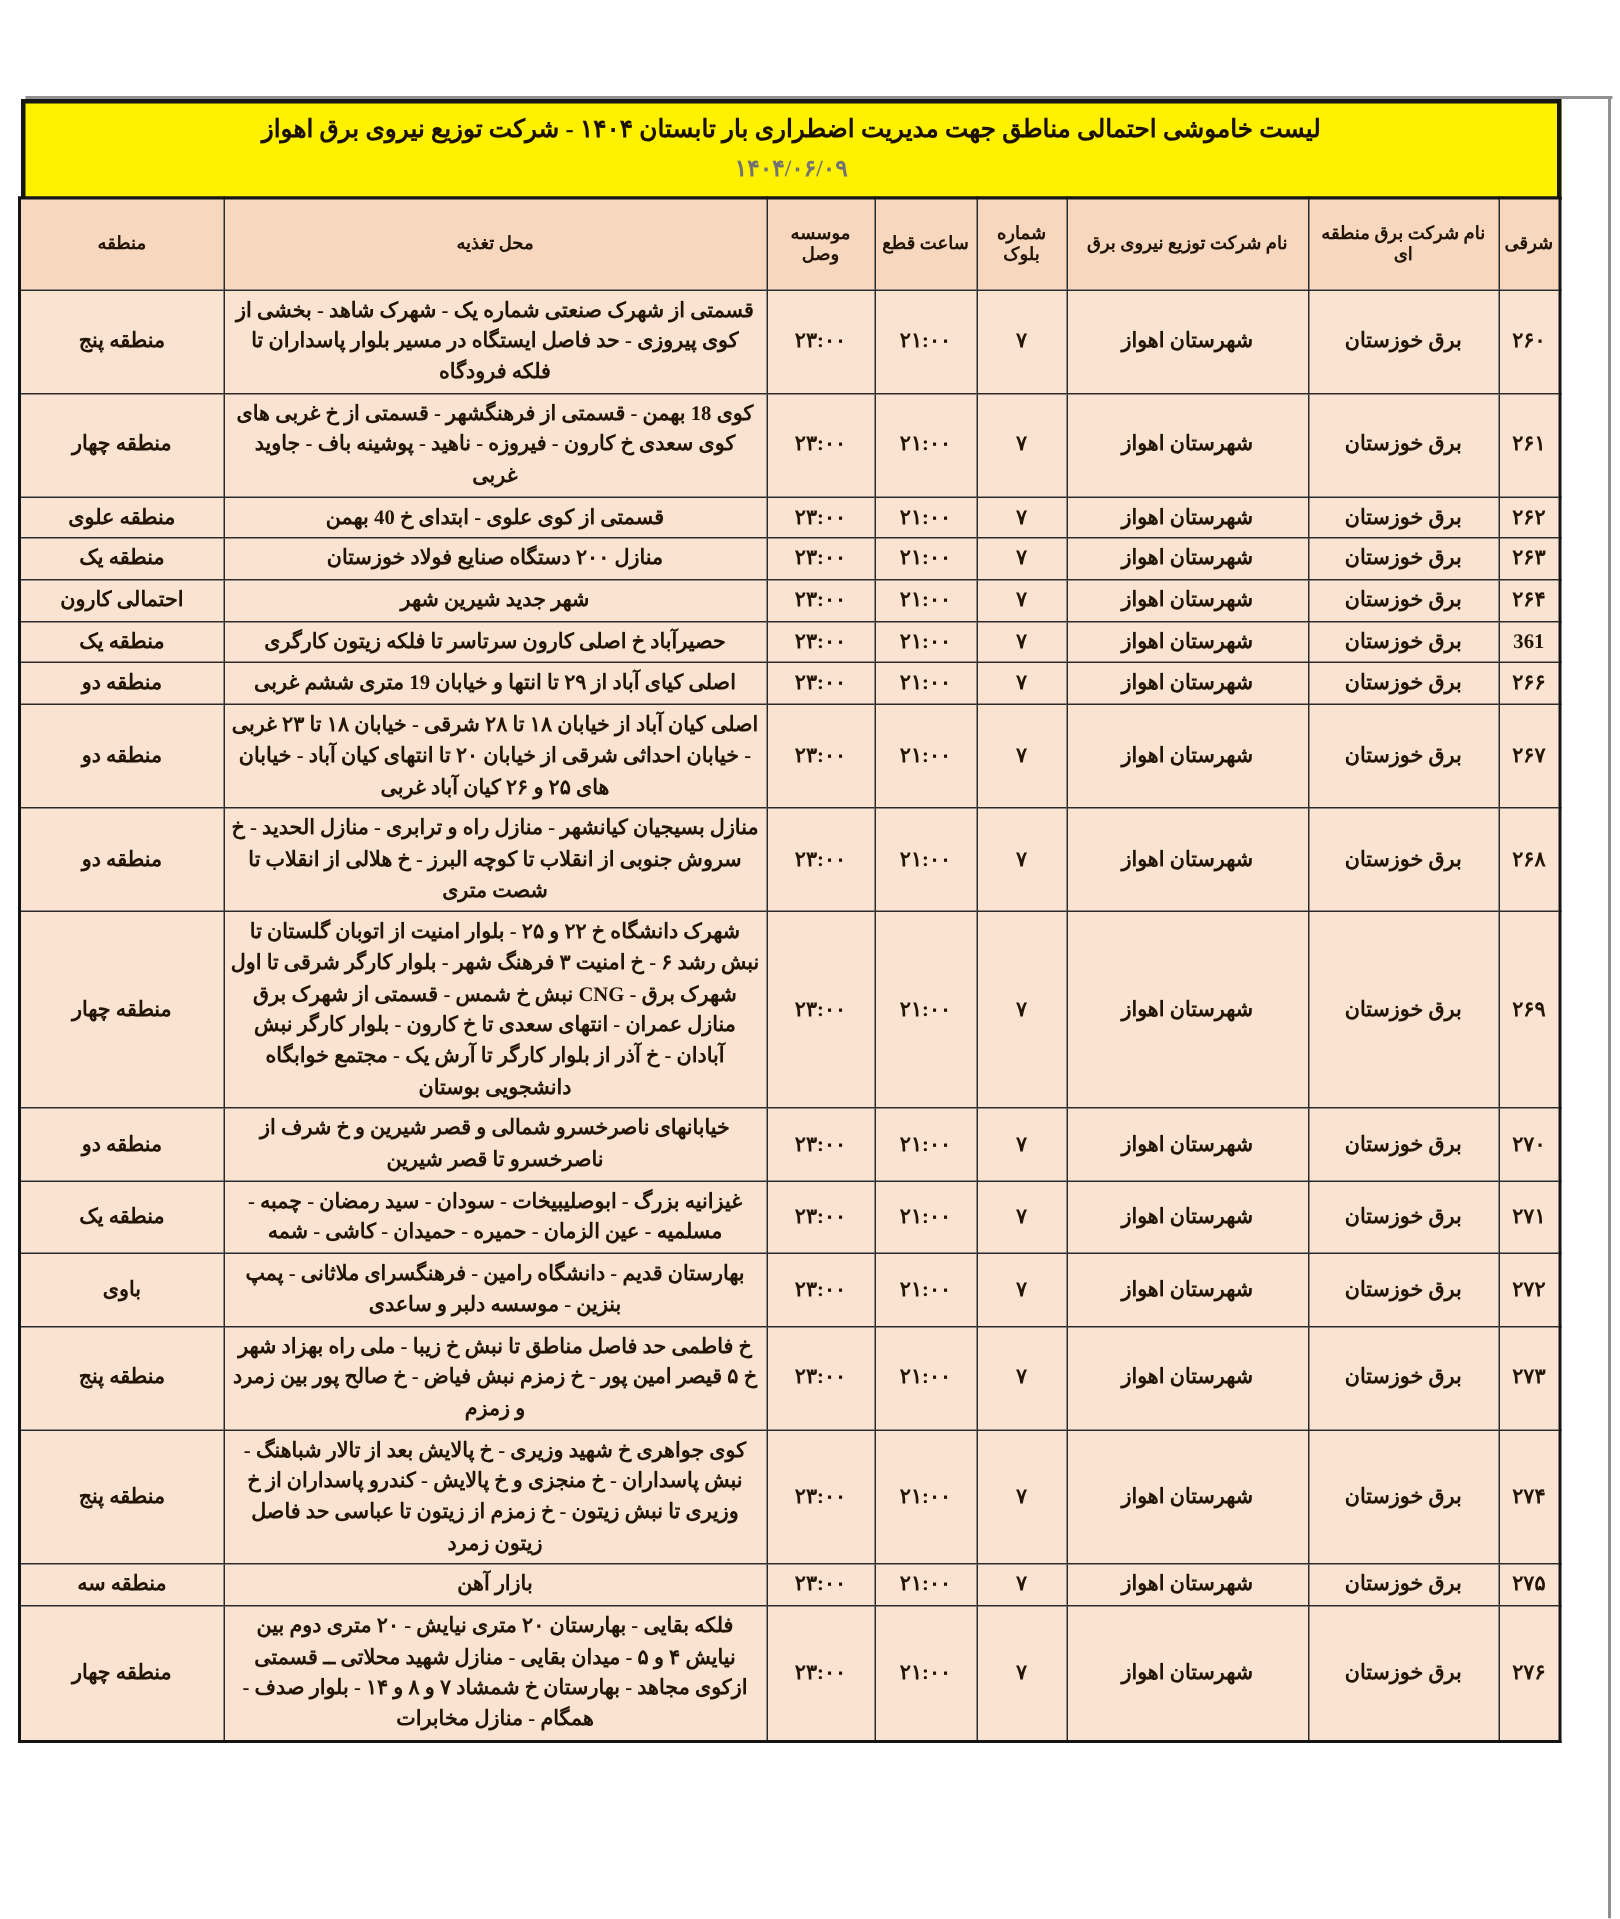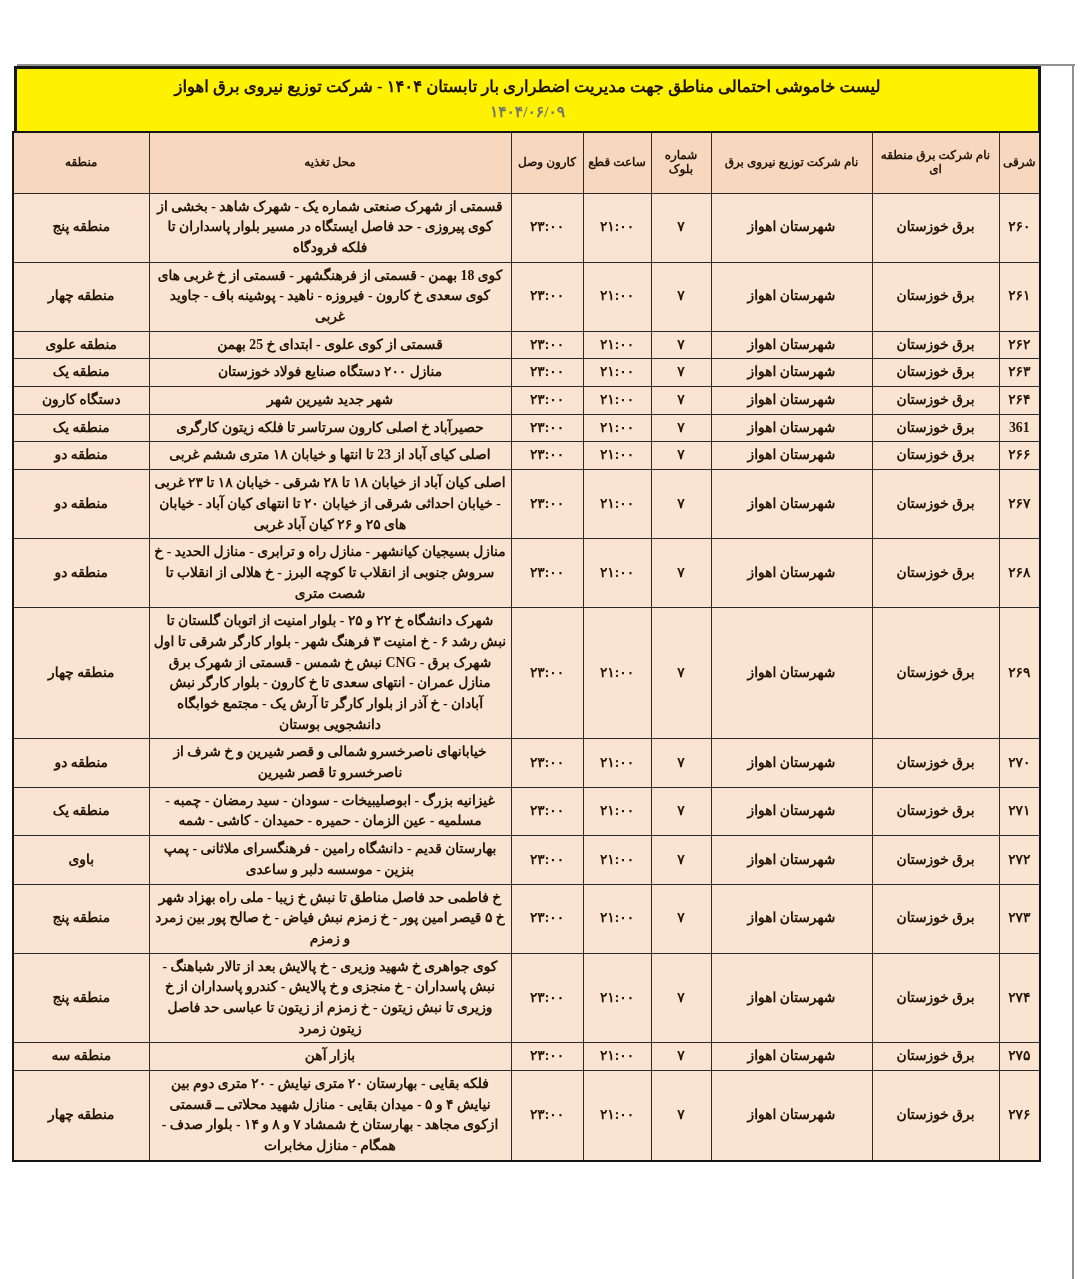--- a/index.html
+++ b/index.html
@@ -87,21 +87,21 @@
         <col style="width:362px">
         <col style="width:136px">
       </colgroup>
       <thead>
         <tr>
           <th>شرقی</th>
           <th>نام شرکت برق منطقه ای</th>
           <th>نام شرکت توزیع نیروی برق</th>
           <th>شماره بلوک</th>
           <th>ساعت قطع</th>
-          <th>کارون وصل</th>
+          <th>موسسه وصل</th>
           <th>محل تغذیه</th>
           <th>منطقه</th>
         </tr>
       </thead>
       <tbody id="rows-body">
           <tr>
             <td class="num">۲۶۰</td>
             <td>برق خوزستان</td>
             <td>شهرستان اهواز</td>
             <td class="num">۷</td>
@@ -120,61 +120,61 @@
             <td class="feed">کوی 18 بهمن - قسمتی از فرهنگشهر - قسمتی از خ غربی های کوی سعدی خ کارون - فیروزه - ناهید - پوشینه باف - جاوید غربی</td>
             <td class="zone">منطقه چهار</td>
           </tr>
           <tr>
             <td class="num">۲۶۲</td>
             <td>برق خوزستان</td>
             <td>شهرستان اهواز</td>
             <td class="num">۷</td>
             <td class="num">۲۱:۰۰</td>
             <td class="num">۲۳:۰۰</td>
-            <td class="feed">قسمتی از کوی علوی - ابتدای خ 25 بهمن</td>
+            <td class="feed">قسمتی از کوی علوی - ابتدای خ 40 بهمن</td>
             <td class="zone">منطقه علوی</td>
           </tr>
           <tr>
             <td class="num">۲۶۳</td>
             <td>برق خوزستان</td>
             <td>شهرستان اهواز</td>
             <td class="num">۷</td>
             <td class="num">۲۱:۰۰</td>
             <td class="num">۲۳:۰۰</td>
             <td class="feed">منازل ۲۰۰ دستگاه صنایع فولاد خوزستان</td>
             <td class="zone">منطقه یک</td>
           </tr>
           <tr>
             <td class="num">۲۶۴</td>
             <td>برق خوزستان</td>
             <td>شهرستان اهواز</td>
             <td class="num">۷</td>
             <td class="num">۲۱:۰۰</td>
             <td class="num">۲۳:۰۰</td>
             <td class="feed">شهر جدید شیرین شهر</td>
-            <td class="zone">دستگاه کارون</td>
+            <td class="zone">احتمالی کارون</td>
           </tr>
           <tr>
             <td class="num">361</td>
             <td>برق خوزستان</td>
             <td>شهرستان اهواز</td>
             <td class="num">۷</td>
             <td class="num">۲۱:۰۰</td>
             <td class="num">۲۳:۰۰</td>
             <td class="feed">حصیرآباد خ اصلی کارون سرتاسر تا فلکه زیتون کارگری</td>
             <td class="zone">منطقه یک</td>
           </tr>
           <tr>
             <td class="num">۲۶۶</td>
             <td>برق خوزستان</td>
             <td>شهرستان اهواز</td>
             <td class="num">۷</td>
             <td class="num">۲۱:۰۰</td>
             <td class="num">۲۳:۰۰</td>
-            <td class="feed">اصلی کیای آباد از 23 تا انتها و خیابان ۱۸ متری ششم غربی</td>
+            <td class="feed">اصلی کیای آباد از ۲۹ تا انتها و خیابان 19 متری ششم غربی</td>
             <td class="zone">منطقه دو</td>
           </tr>
           <tr>
             <td class="num">۲۶۷</td>
             <td>برق خوزستان</td>
             <td>شهرستان اهواز</td>
             <td class="num">۷</td>
             <td class="num">۲۱:۰۰</td>
             <td class="num">۲۳:۰۰</td>
             <td class="feed">اصلی کیان آباد از خیابان ۱۸ تا ۲۸ شرقی - خیابان ۱۸ تا ۲۳ غربی - خیابان احداثی شرقی از خیابان ۲۰ تا انتهای کیان آباد - خیابان های ۲۵ و ۲۶ کیان آباد غربی</td>

